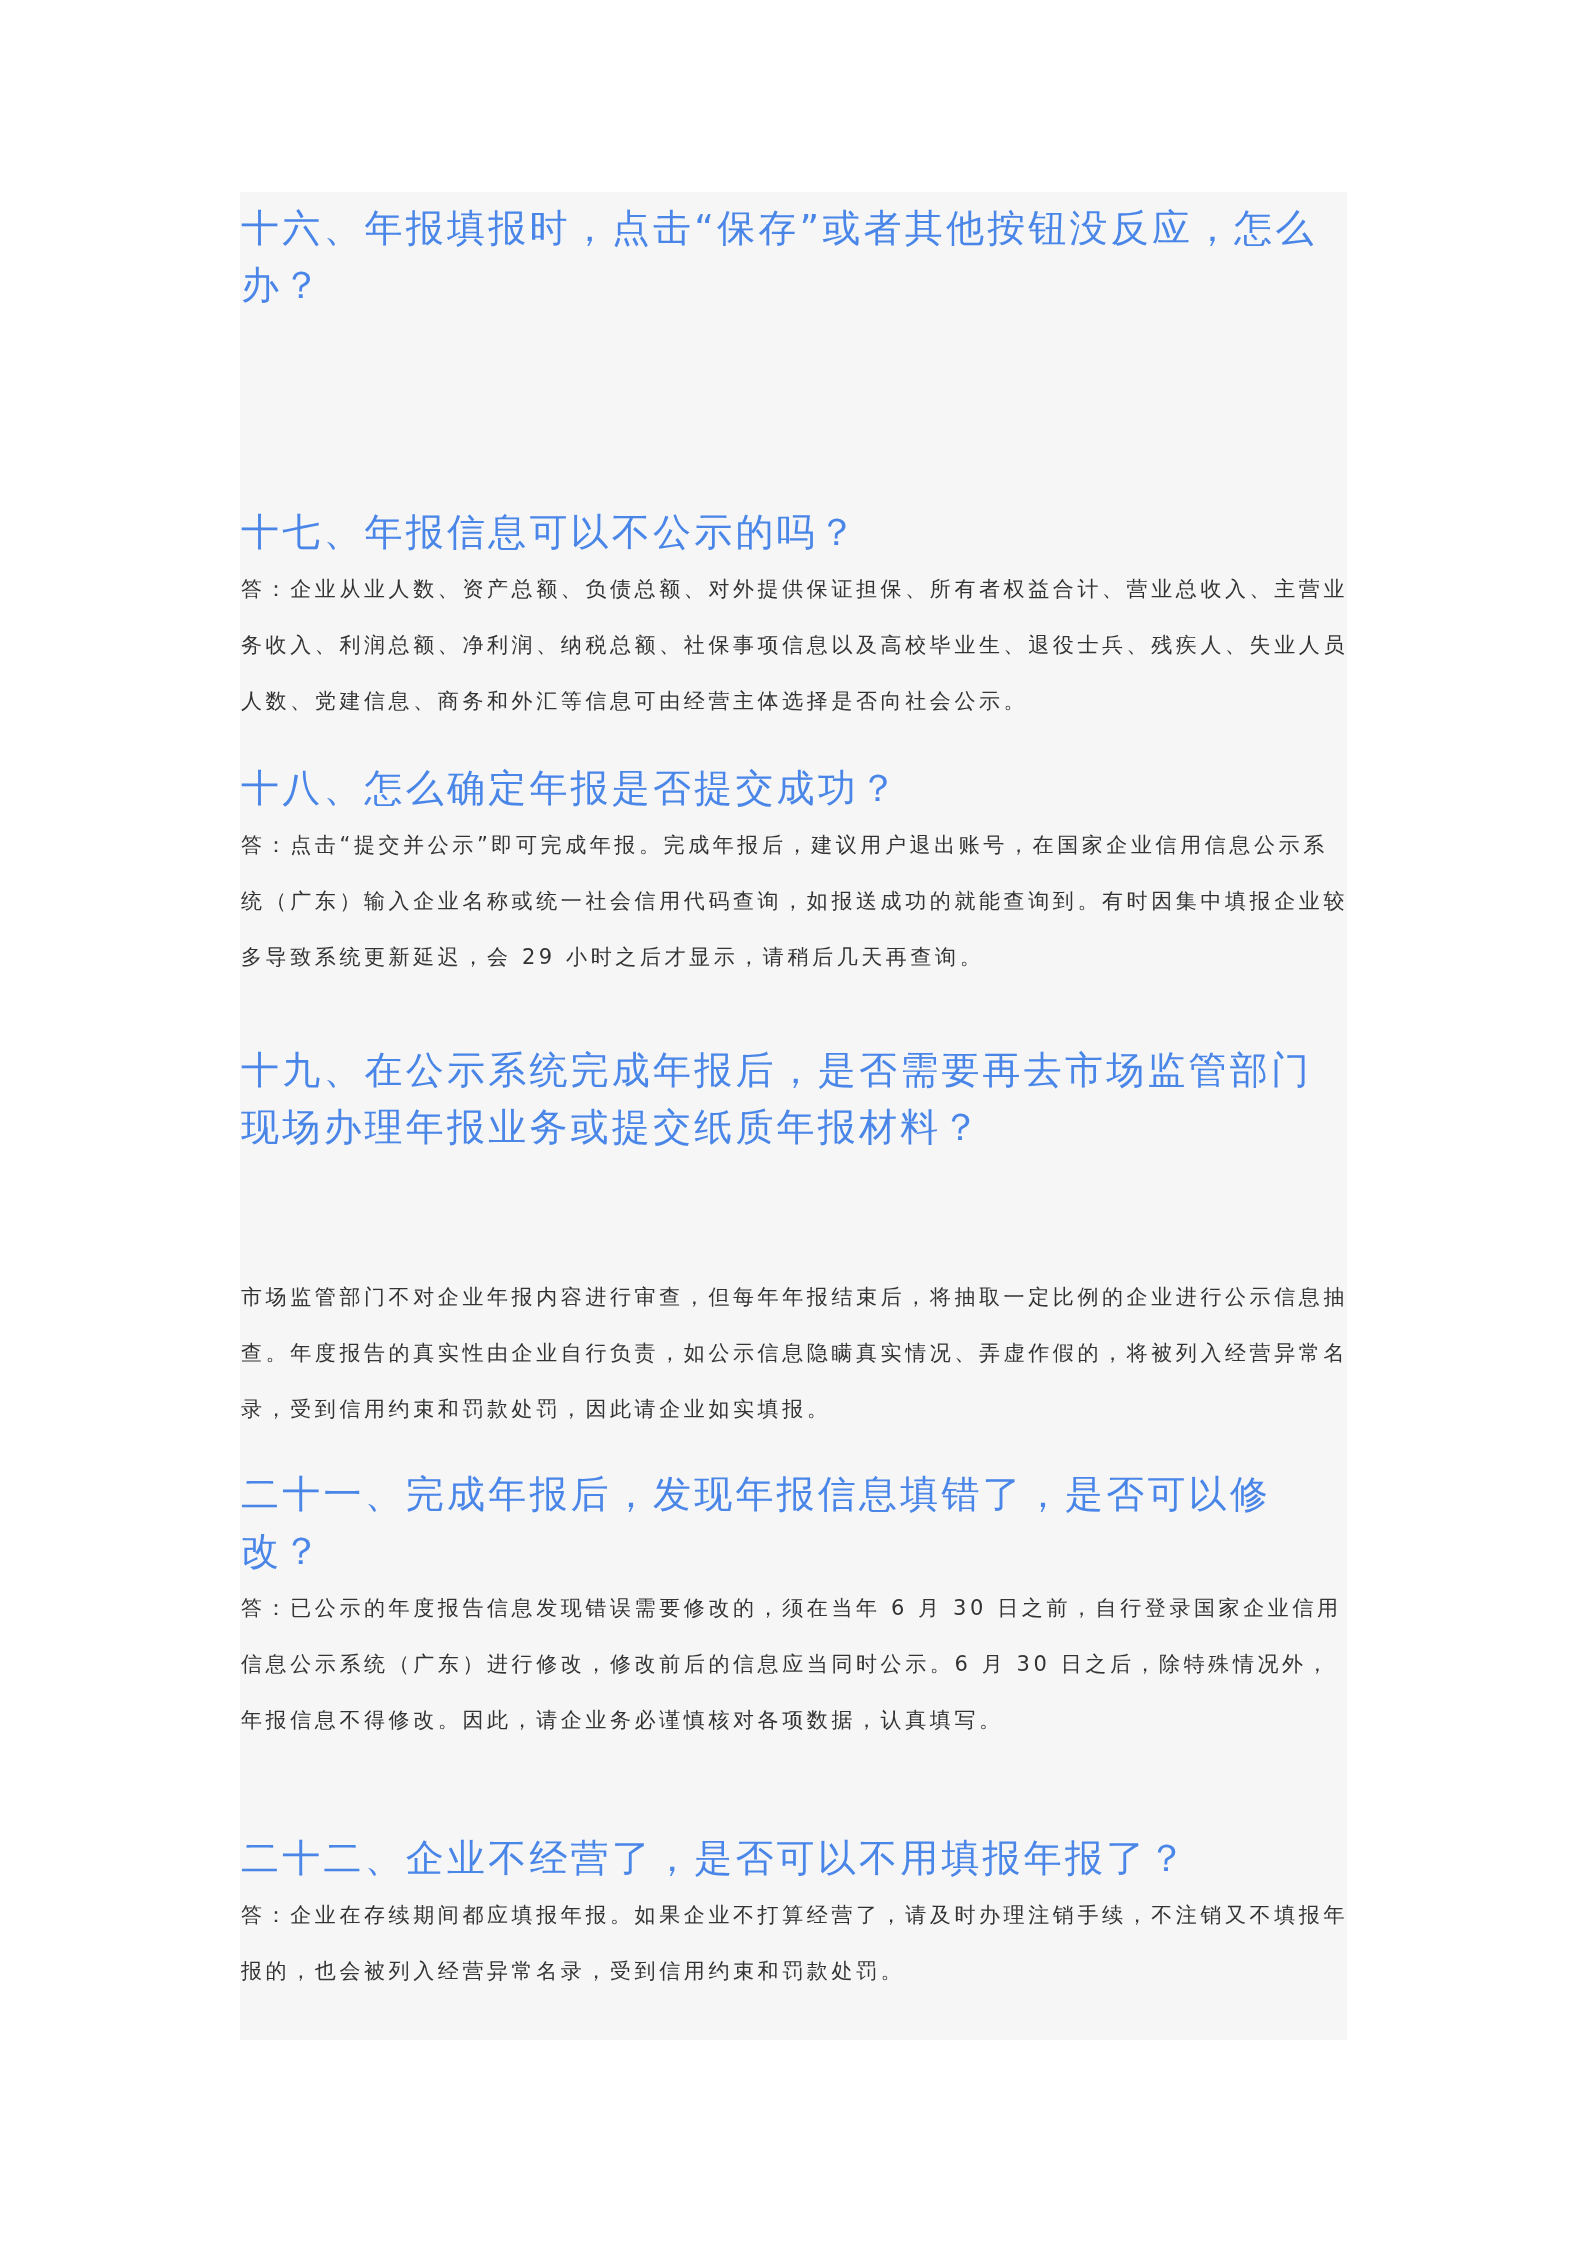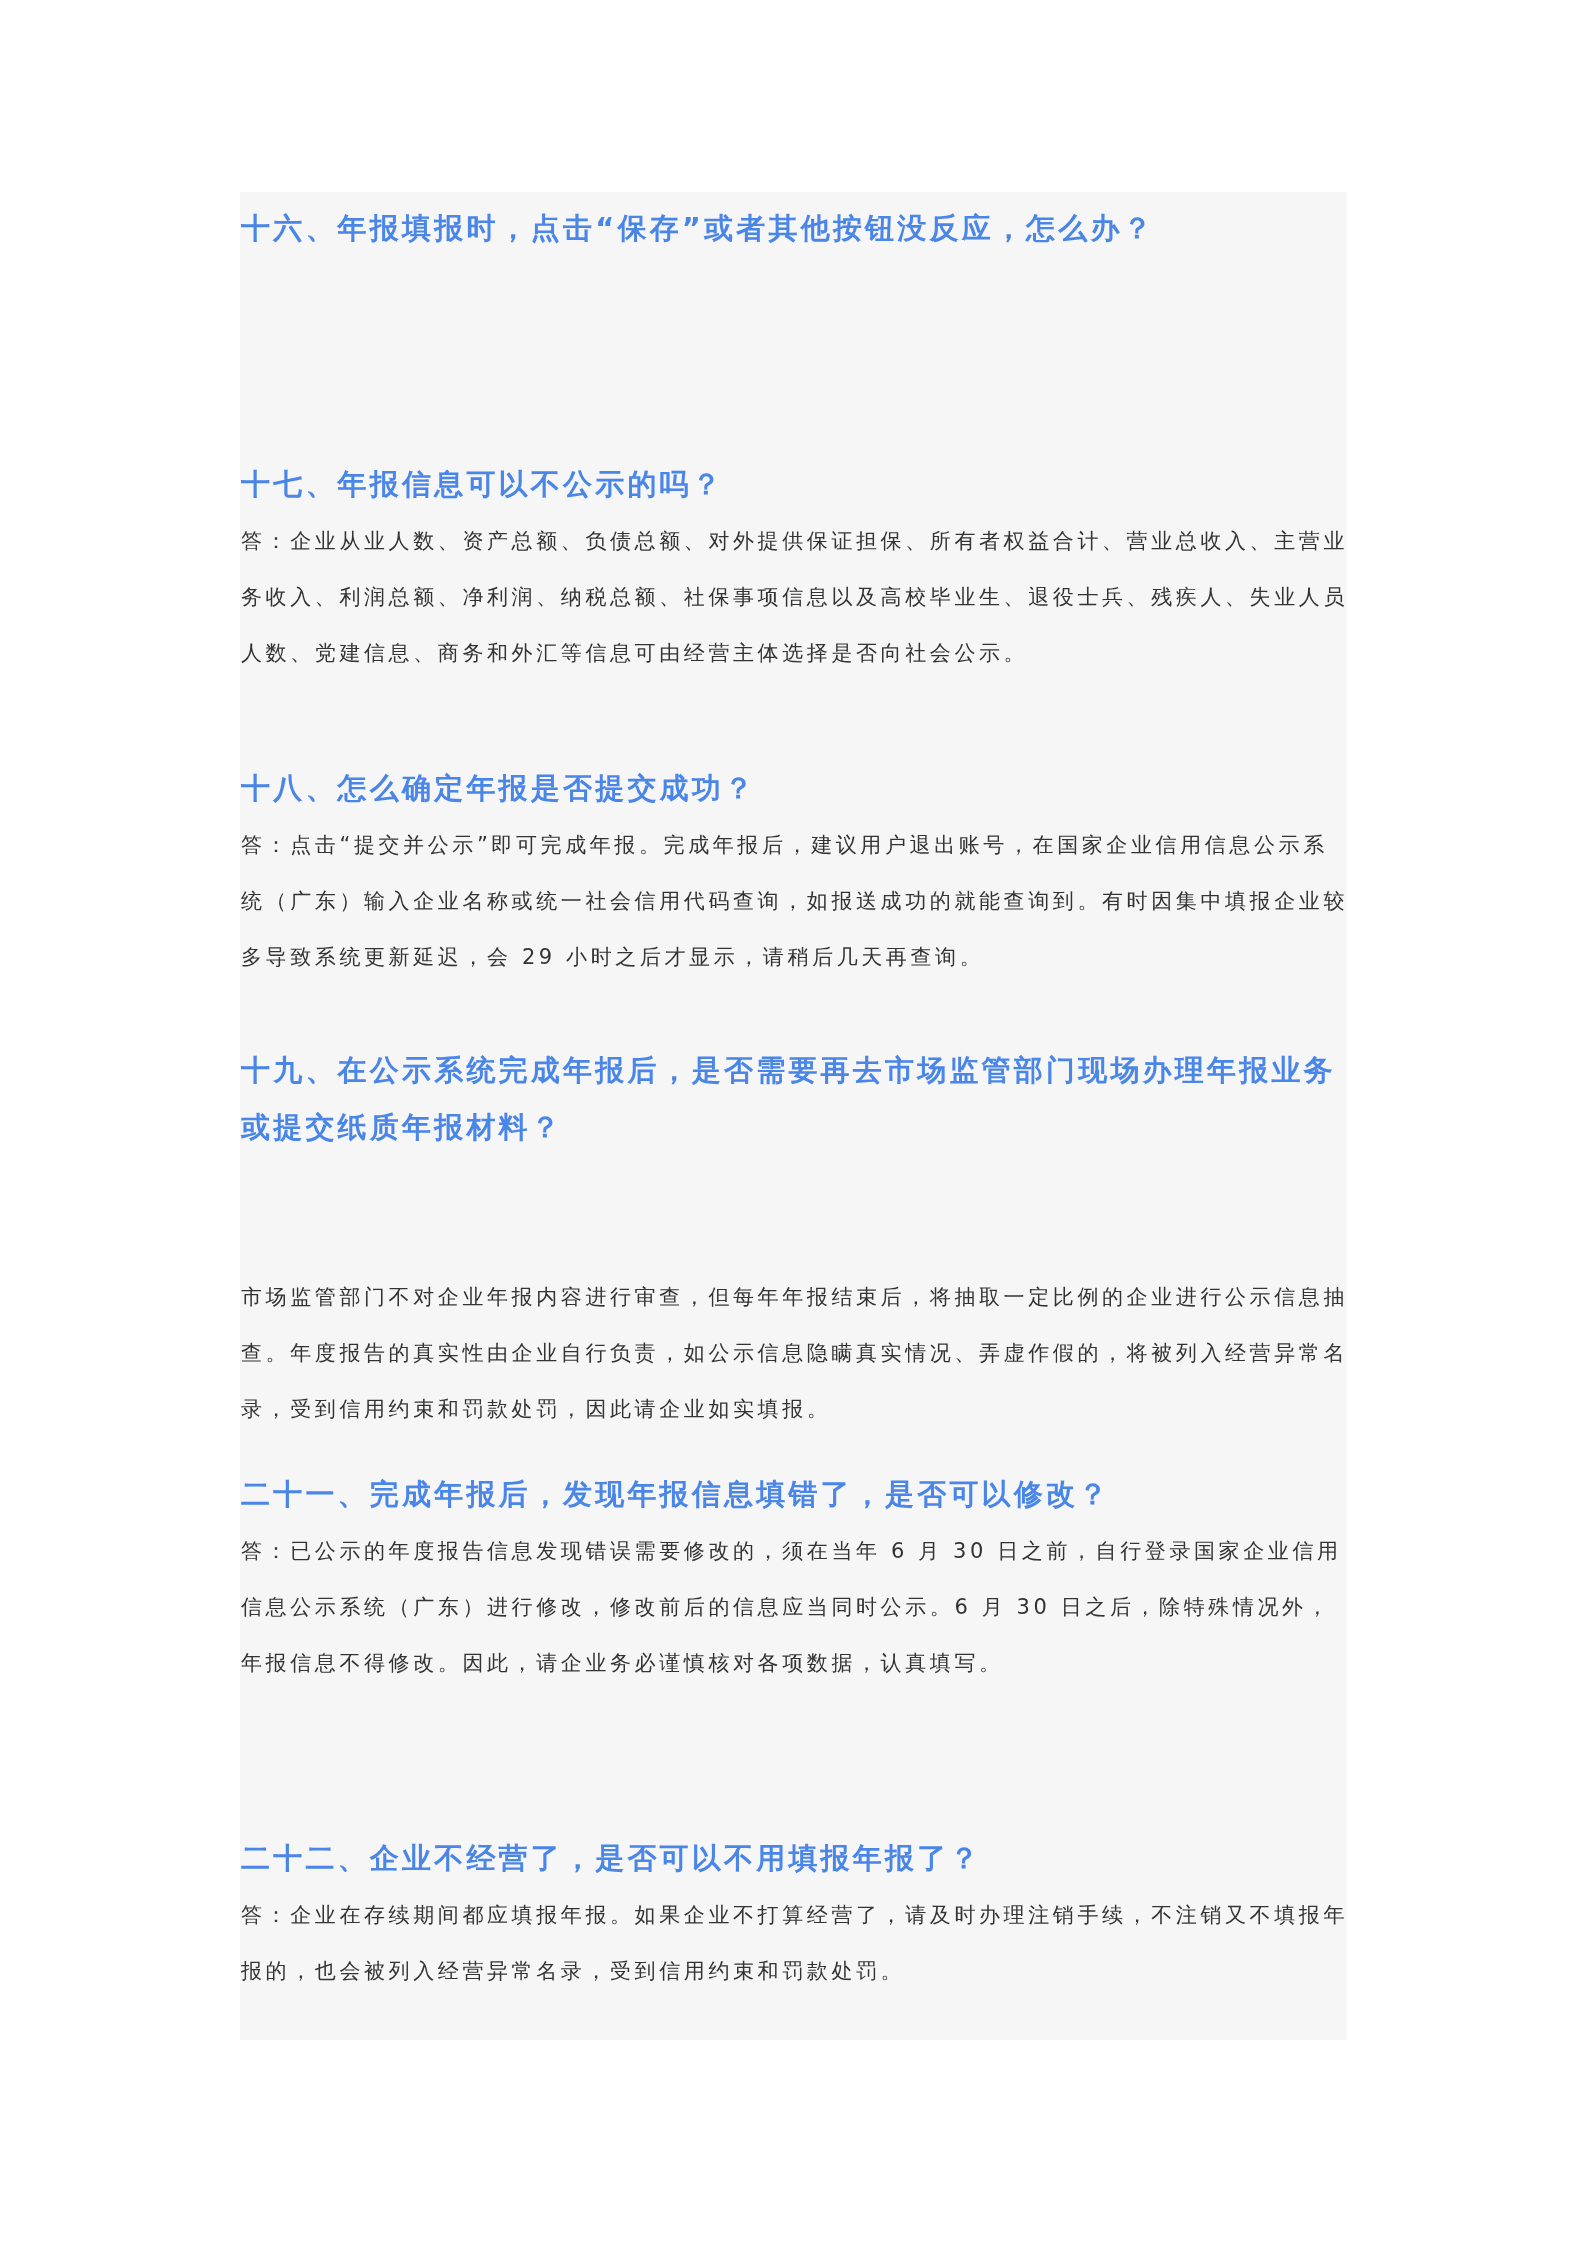--- a/index.html
+++ b/index.html
@@ -22,45 +22,45 @@
       height: 1848px;
       background: #f6f6f6;
     }
     .faq {
       position: absolute;
       left: 241px;
       width: 1110px;
     }
     .q {
       color: #4a86e8;
-      font-size: 29px;
+      font-size: 38px;
       letter-spacing: 3.2px;
       line-height: 57px;
       margin: 0;
-      font-weight: bold;
+      font-weight: normal;
       white-space: normal;
     }
     .a {
       color: #333333;
       font-size: 21px;
       letter-spacing: 3.6px;
       line-height: 56px;
       margin: 0;
     }
   </style>
 </head>
 <body>
 
 <div class="panel"></div>
 
 <div class="faq" style="top:200px;">
   <h2 class="q">十六、年报填报时，点击“保存”或者其他按钮没反应，怎么办？</h2>
 </div>
 
-<div class="faq" style="top:456px;">
+<div class="faq" style="top:504px;">
   <h2 class="q">十七、年报信息可以不公示的吗？</h2>
   <p class="a">答：企业从业人数、资产总额、负债总额、对外提供保证担保、所有者权益合计、营业总收入、主营业务收入、利润总额、净利润、纳税总额、社保事项信息以及高校毕业生、退役士兵、残疾人、失业人员人数、党建信息、商务和外汇等信息可由经营主体选择是否向社会公示。</p>
 </div>
 
 <div class="faq" style="top:760px;">
   <h2 class="q">十八、怎么确定年报是否提交成功？</h2>
   <p class="a">答：点击“提交并公示”即可完成年报。完成年报后，建议用户退出账号，在国家企业信用信息公示系统（广东）输入企业名称或统一社会信用代码查询，如报送成功的就能查询到。有时因集中填报企业较多导致系统更新延迟，会 29 小时之后才显示，请稍后几天再查询。</p>
 </div>
 
 <div class="faq" style="top:1042px;">

